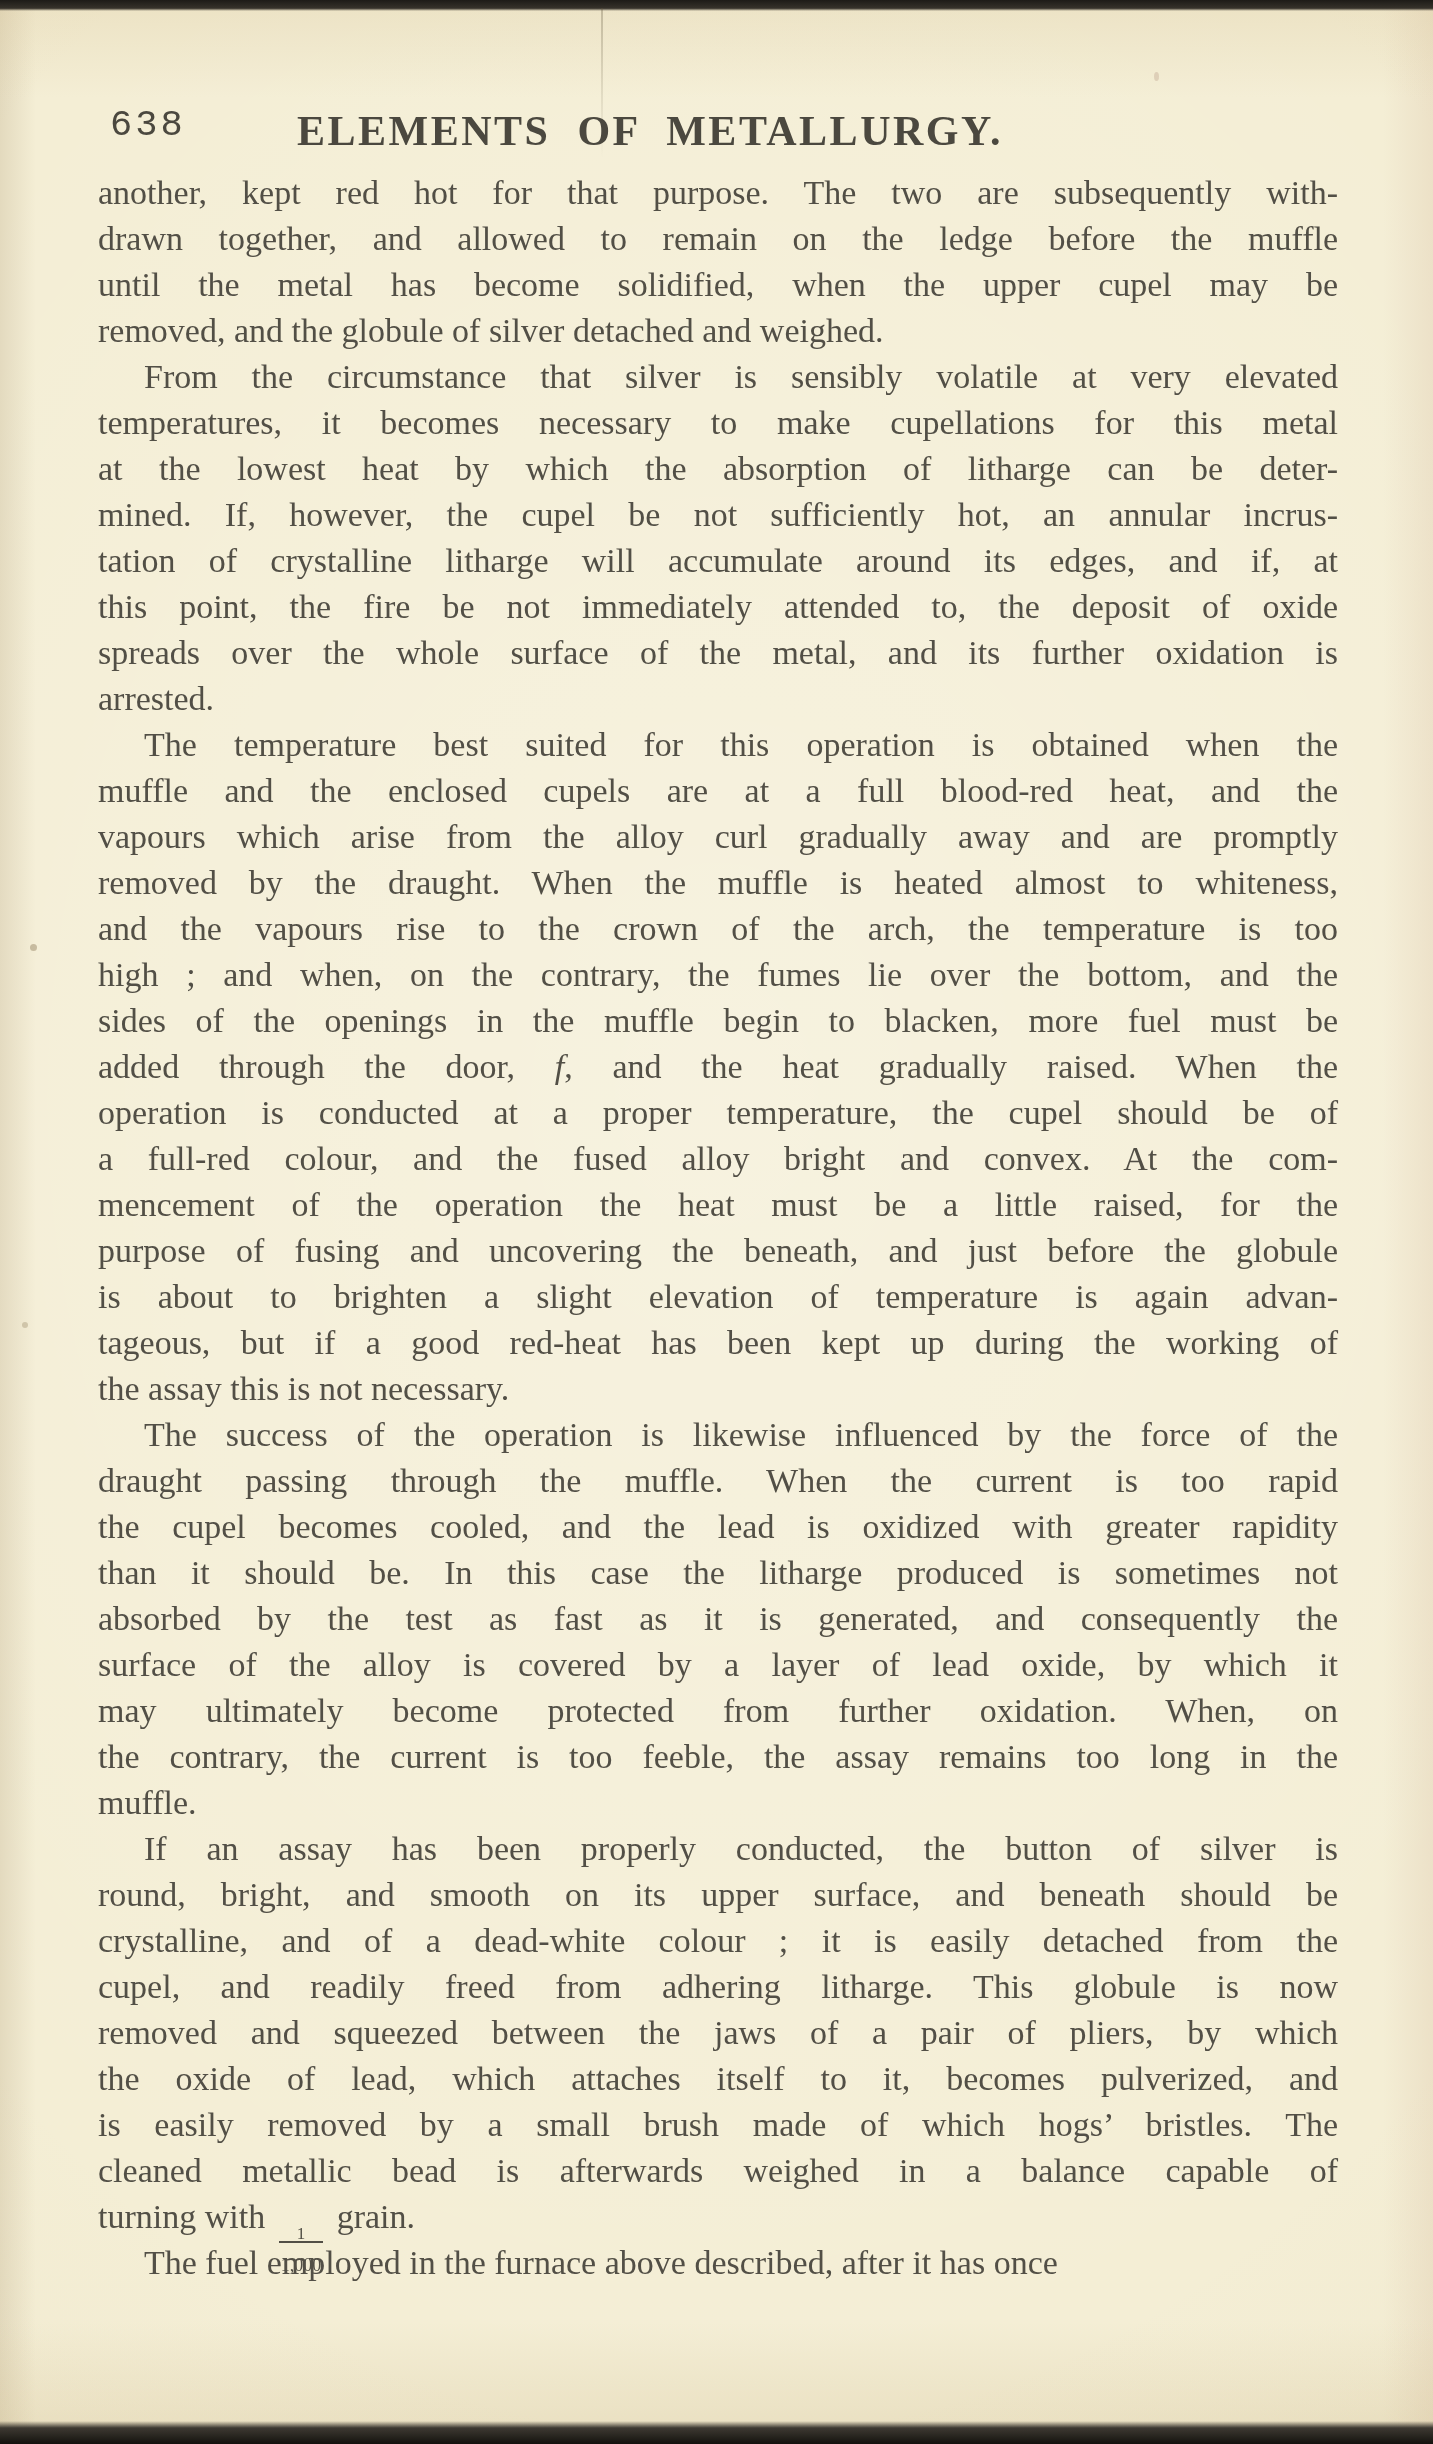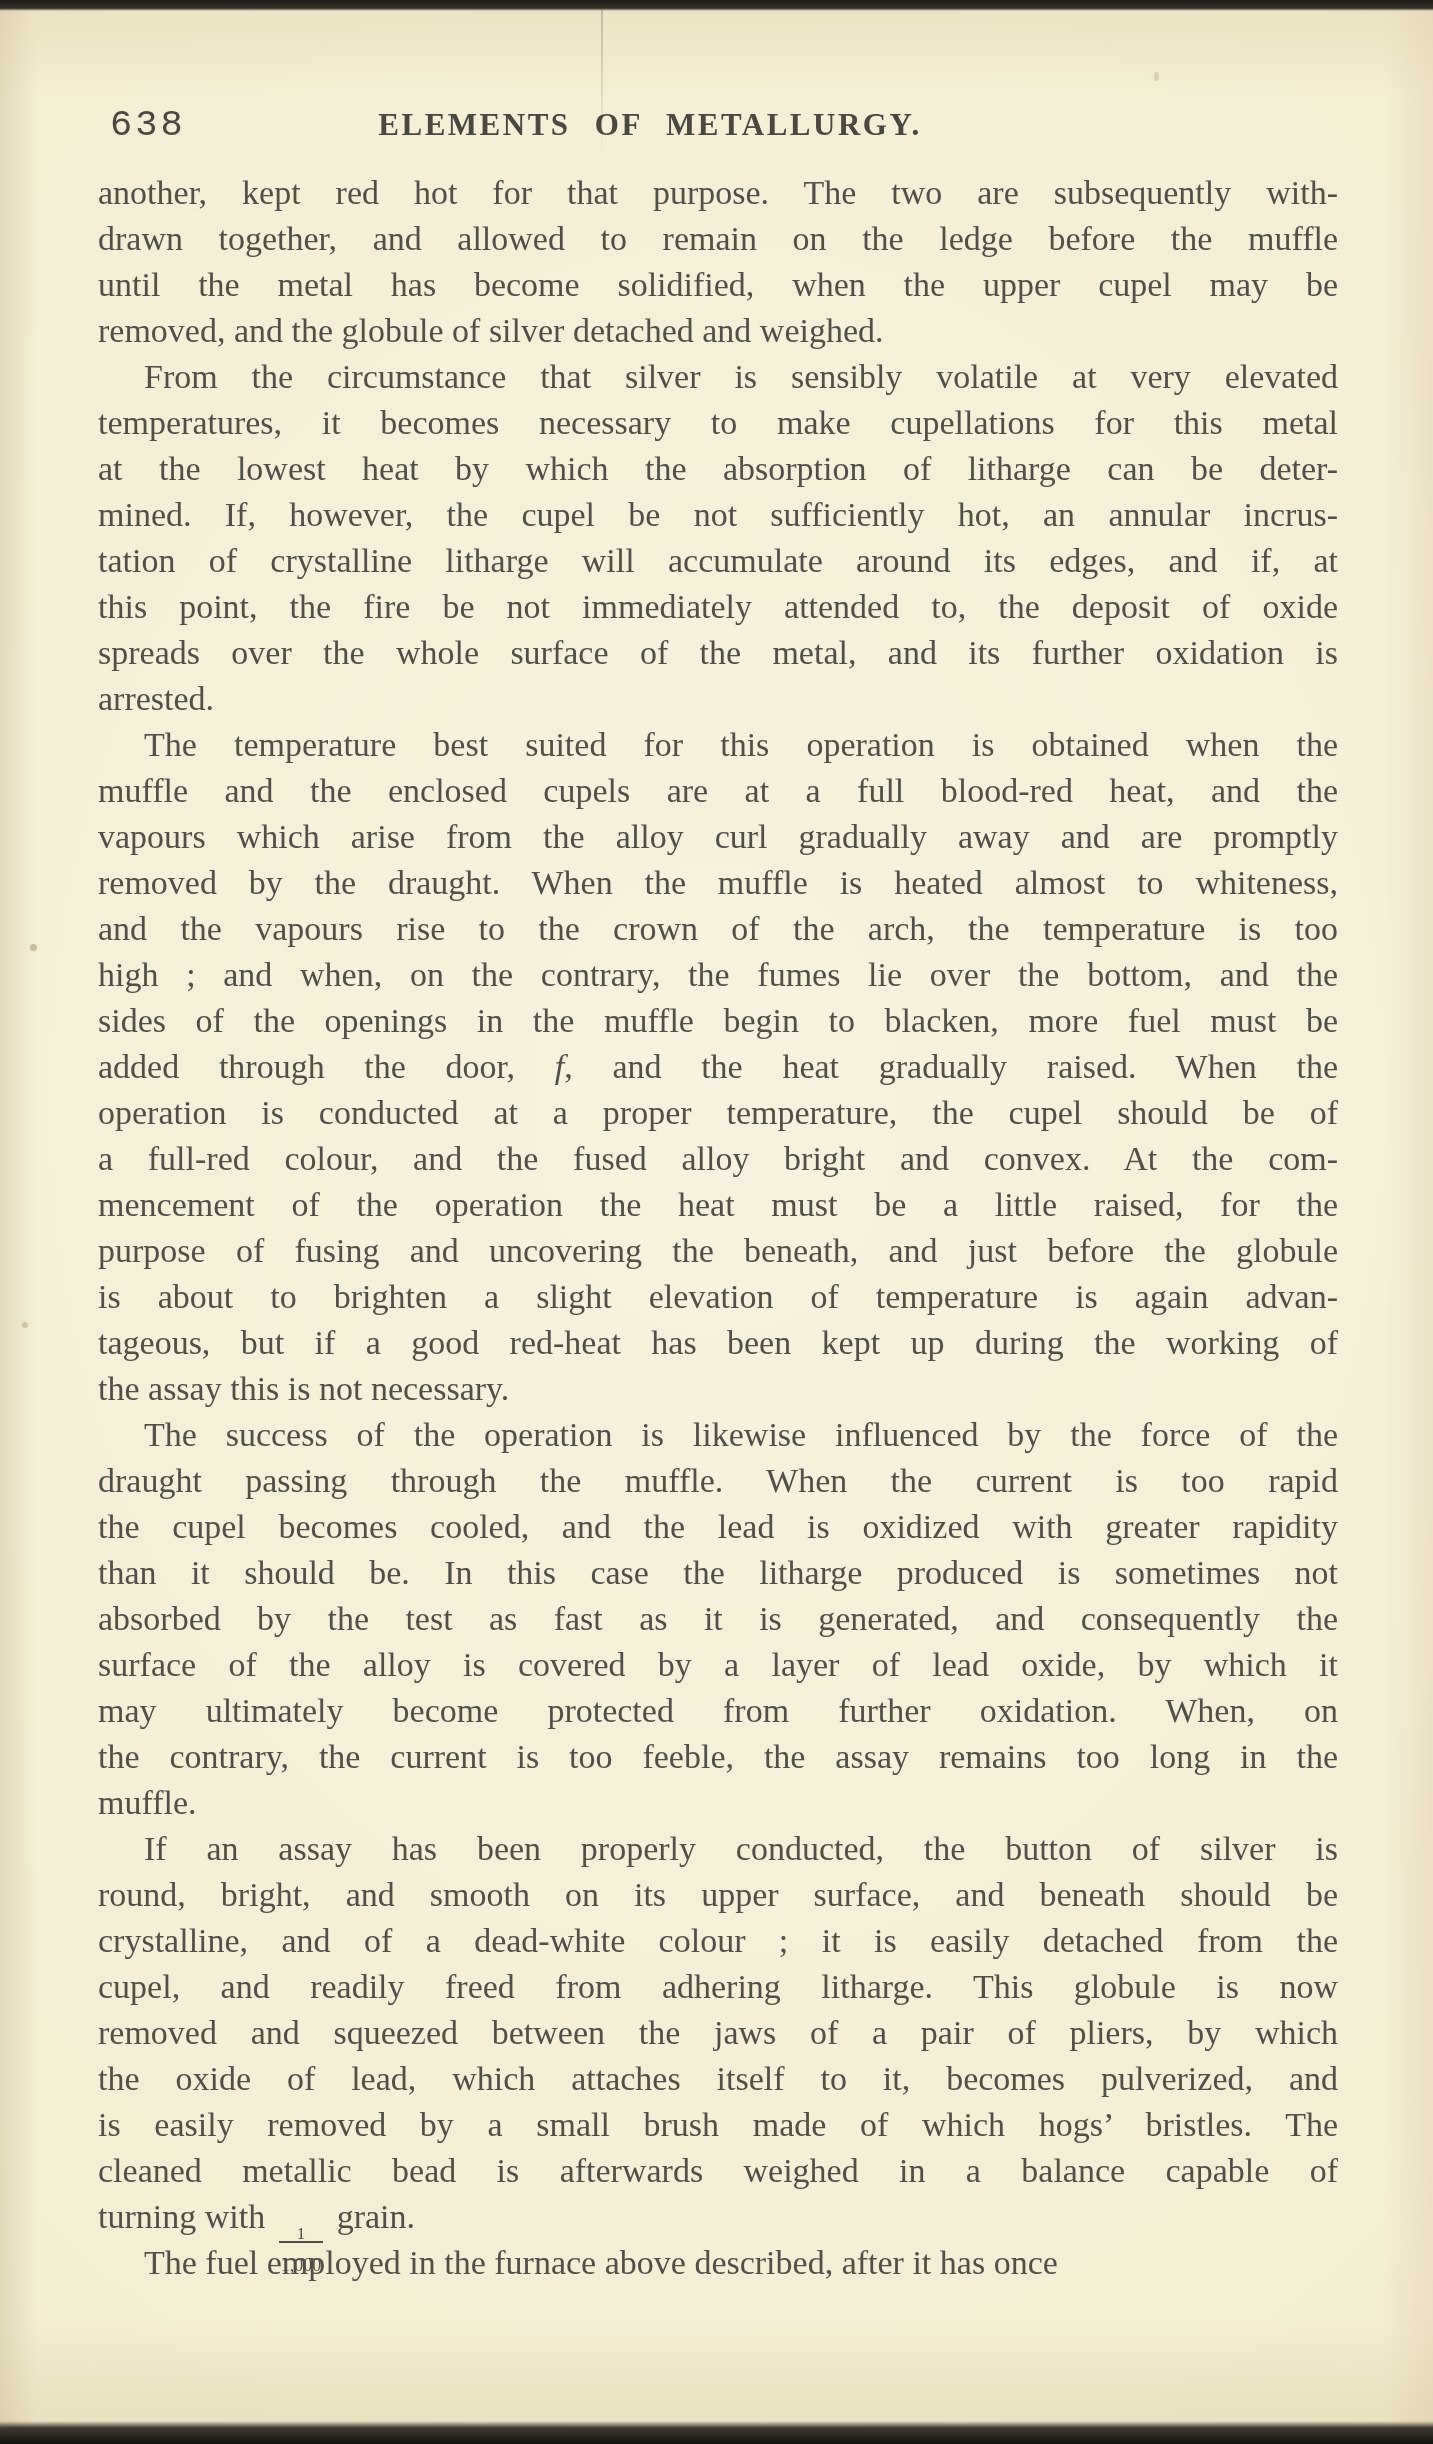--- a/index.html
+++ b/index.html
@@ -28,21 +28,21 @@
     background:linear-gradient(180deg,rgba(95,85,60,.30),rgba(95,85,60,0));}
   .speck{position:absolute;border-radius:50%;background:rgba(125,105,70,.38);}
   .speck.s1{left:30px;top:944px;width:7px;height:7px;}
   .speck.s2{left:22px;top:1322px;width:6px;height:6px;background:rgba(125,105,70,.28);}
   .speck.s3{left:1154px;top:72px;width:5px;height:9px;background:rgba(150,110,90,.22);}
 
   .page-header{position:absolute;top:104px;left:0;right:0;height:52px;color:var(--ink-header);}
   .folio{position:absolute;left:110px;top:0;font-size:37px;letter-spacing:3px;font-family:Liberation Mono, monospace;}
   .running-title{
     position:absolute;left:650px;top:3px;transform:translateX(-50%);
-    font-size:31px;font-weight:bold;letter-spacing:2.5px;word-spacing:14px;white-space:nowrap;
+    font-size:42px;font-weight:bold;letter-spacing:2.5px;word-spacing:14px;white-space:nowrap;
   }
 
   .page-body{position:absolute;left:70px;top:170px;width:1240px;margin-left:28px;}
   .line{
     display:block;height:46px;line-height:46px;font-size:34px;
     text-align:justify;text-align-last:justify;
     white-space:normal;
   }
   .line.last{text-align-last:left;}
   .para.indent .line:first-child{text-indent:46px;}

